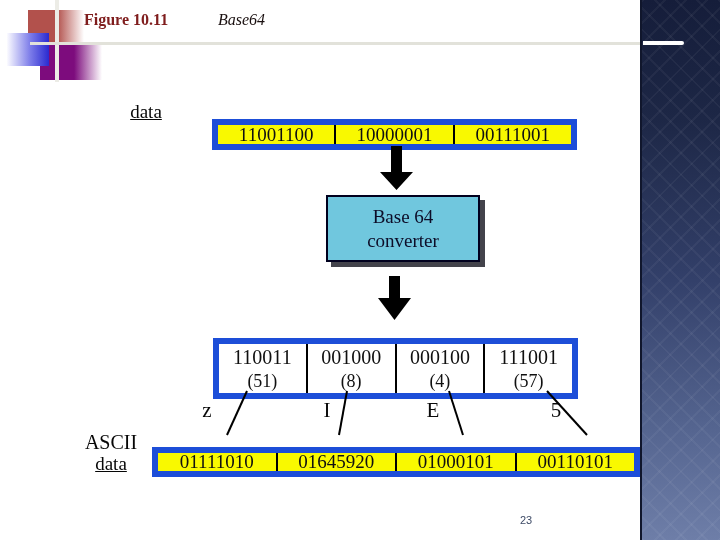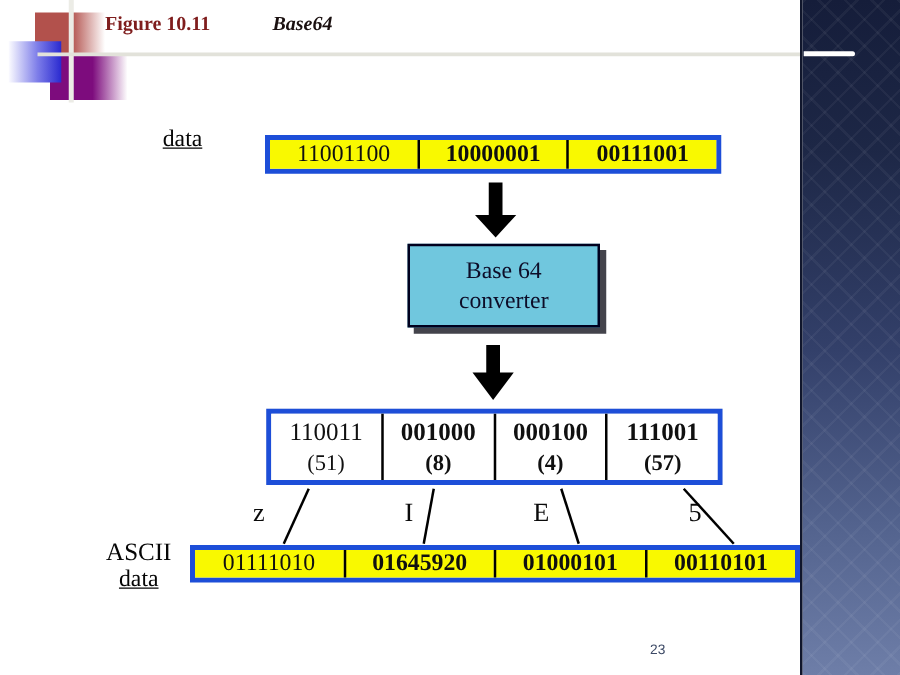--- a/index.html
+++ b/index.html
@@ -22,31 +22,31 @@
     background:linear-gradient(to right,#b2514c 0%,#b2514c 52%,#ffffff 100%);}
   .orn-purple{position:absolute;left:40px;top:43px;width:62px;height:37px;
     background:linear-gradient(to right,#7d0c7d 0%,#7d0c7d 55%,#ffffff 100%);}
   .orn-blue{position:absolute;left:7px;top:33px;width:42px;height:33px;
     background:linear-gradient(to right,#fbfbff 0%,#7d7de9 55%,#2a2ad0 100%);}
   .orn-vline{position:absolute;left:55px;top:0;width:4px;height:82px;background:#ecece6;}
   .rule-h{position:absolute;left:30px;top:42px;width:630px;height:3px;background:#e2e2da;}
   .rule-h-band{position:absolute;left:643px;top:41px;width:41px;height:4px;background:#ffffff;border-radius:0 3px 3px 0;}
   
   .fig-label{position:absolute;left:84px;top:11px;font-size:16px;font-weight:bold;color:#7f1d1d;}
-  .fig-title{position:absolute;left:218px;top:11px;font-size:16px;font-weight:bold;font-style:italic;color:#1a1010;}
+  .fig-title{position:absolute;left:218px;top:11px;font-size:16px;font-weight:normal;font-style:italic;color:#1a1010;}
   
   .side-label{position:absolute;text-align:center;color:#060606;font-size:20px;line-height:20px;}
   .lbl-nonascii{left:82px;top:100px;width:128px;}
   .lbl-ascii{left:74px;top:432px;width:74px;}
   .side-label .l2{font-size:19px;margin-top:2px;text-decoration:underline;}
   
-  .row{position:absolute;display:flex;border:4px solid #1d4ed8;box-sizing:border-box;}
+  .row{position:absolute;display:flex;border:6px solid #1d4ed8;box-sizing:border-box;margin-top:11px;}
   .row .cell{flex:1;display:flex;align-items:center;justify-content:center;
     font-size:19px;color:#101010;box-sizing:border-box;}
-  .row .cell + .cell{border-left:2px solid #000000;font-weight:bold;}
+  .row .cell + .cell{border-left:2px solid #000000;}
   .row-yellow .cell{background:#f9f900;}
   .row-top{left:212px;top:108px;width:365px;height:31px;}
   .row-bottom{left:152px;top:436px;width:488px;height:30px;}
   .row-groups{left:213px;top:327px;width:365px;height:61px;background:#e5e5e5;}
   .row-groups .cell{flex-direction:column;justify-content:center;background:#ffffff;}
   .row-groups .bits{font-size:20px;line-height:25px;}
   .row-groups .dec{font-size:18px;line-height:23px;}
   
   .converter{
     position:absolute;left:326px;top:195px;width:154px;height:67px;

